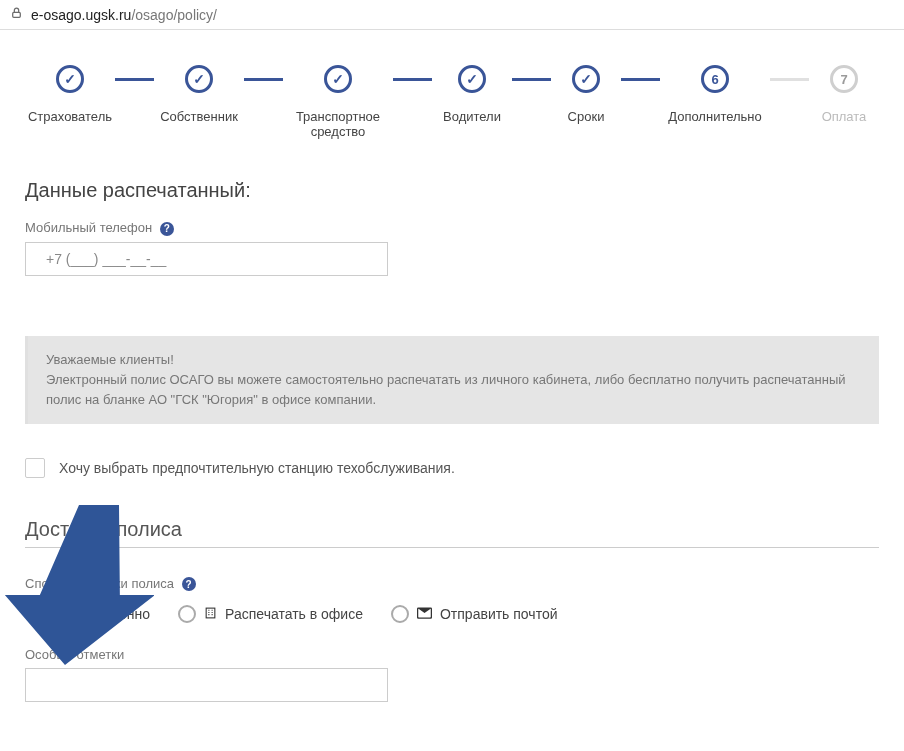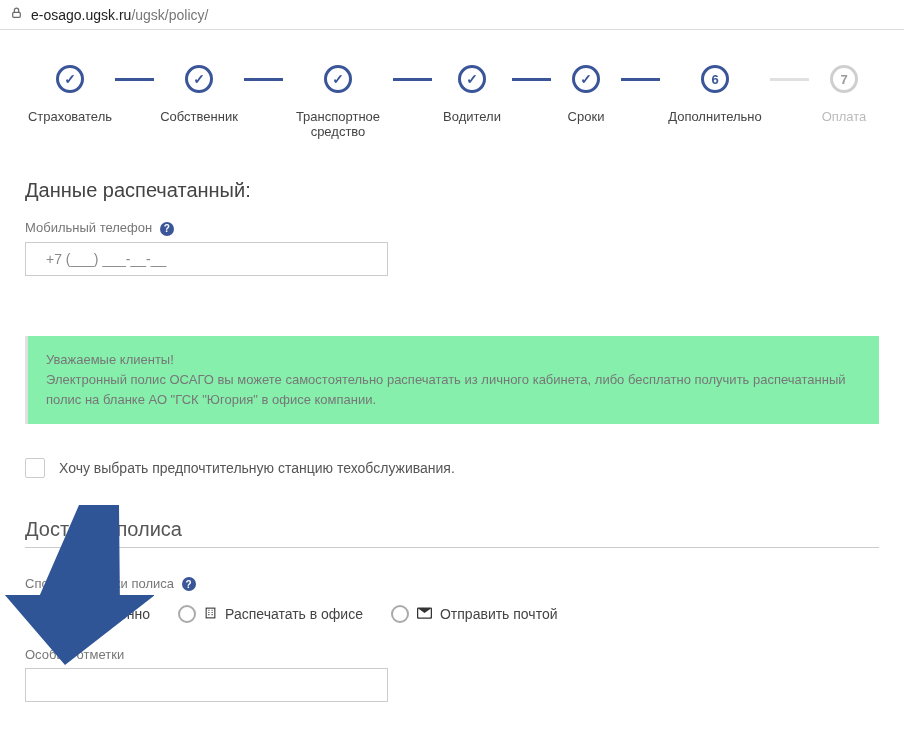--- a/index.html
+++ b/index.html
@@ -53,21 +53,21 @@
     font-weight:700;
   }
   input.text-input {
     width:363px; padding:8px 20px; border:1px solid #ccc;
     font-size:14px; color:#555;
   }
   input.text-input::placeholder{ color:#888;}
 
   .notice {
     margin-top:60px; border-left:3px solid #e0e0e0; padding:14px 18px;
-    font-size:13px; color:#777; line-height:1.55; background:#86efac;
+    font-size:13px; color:#777; line-height:1.55; background:#e5e5e5;
   }
 
   .checkbox-row{ display:flex; align-items:center; margin-top:34px;}
   .fake-cb{
     width:20px; height:20px; border:1px solid #ccc; background:#fff;
     margin-right:14px; border-radius:2px;
   }
   .cb-label{ font-size:14px; color:#555;}
 
   .delivery-title{
@@ -95,21 +95,21 @@
 <body>
 
 <div class="url-bar">
   <span class="lock">
     <svg width="13" height="14" viewBox="0 0 24 24" fill="none" stroke="#6b6b6b" stroke-width="2.3">
         <rect x="5" y="11" width="14" height="9" rx="2"></rect>
         <path d="M8 11V7a4 4 0 0 1 8 0v4"></path>
       </svg>
   </span>
   <span class="host">e-osago.ugsk.ru</span>
-    <span class="path">/ugsk/policy/</span>
+    <span class="path">/osago/policy/</span>
 </div>
 
 <div class="content">
 
   
   <div class="stepper">
     <div class="step s0">
       <div class="circle">
           <span class="check">✓</span>
         </div>

